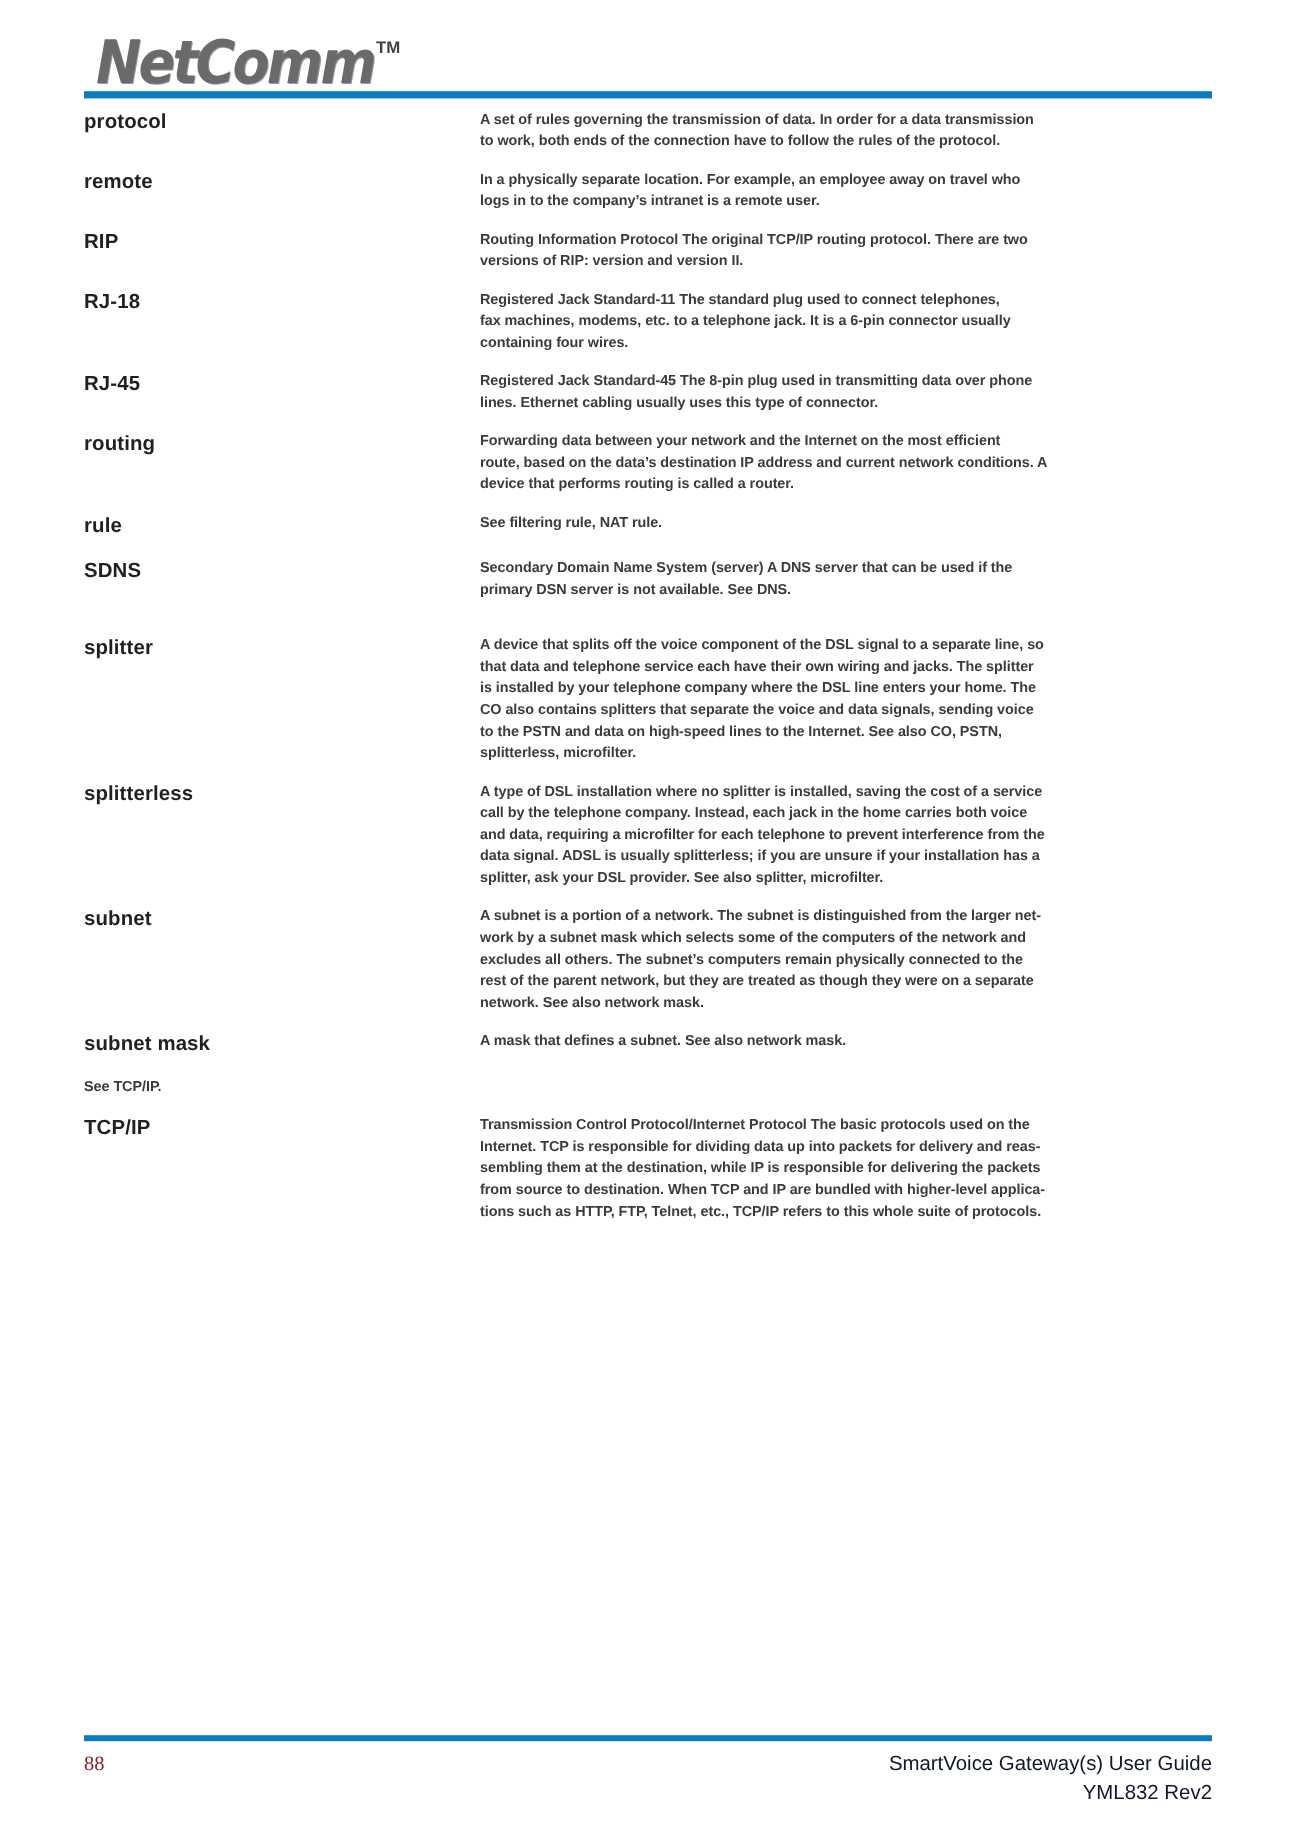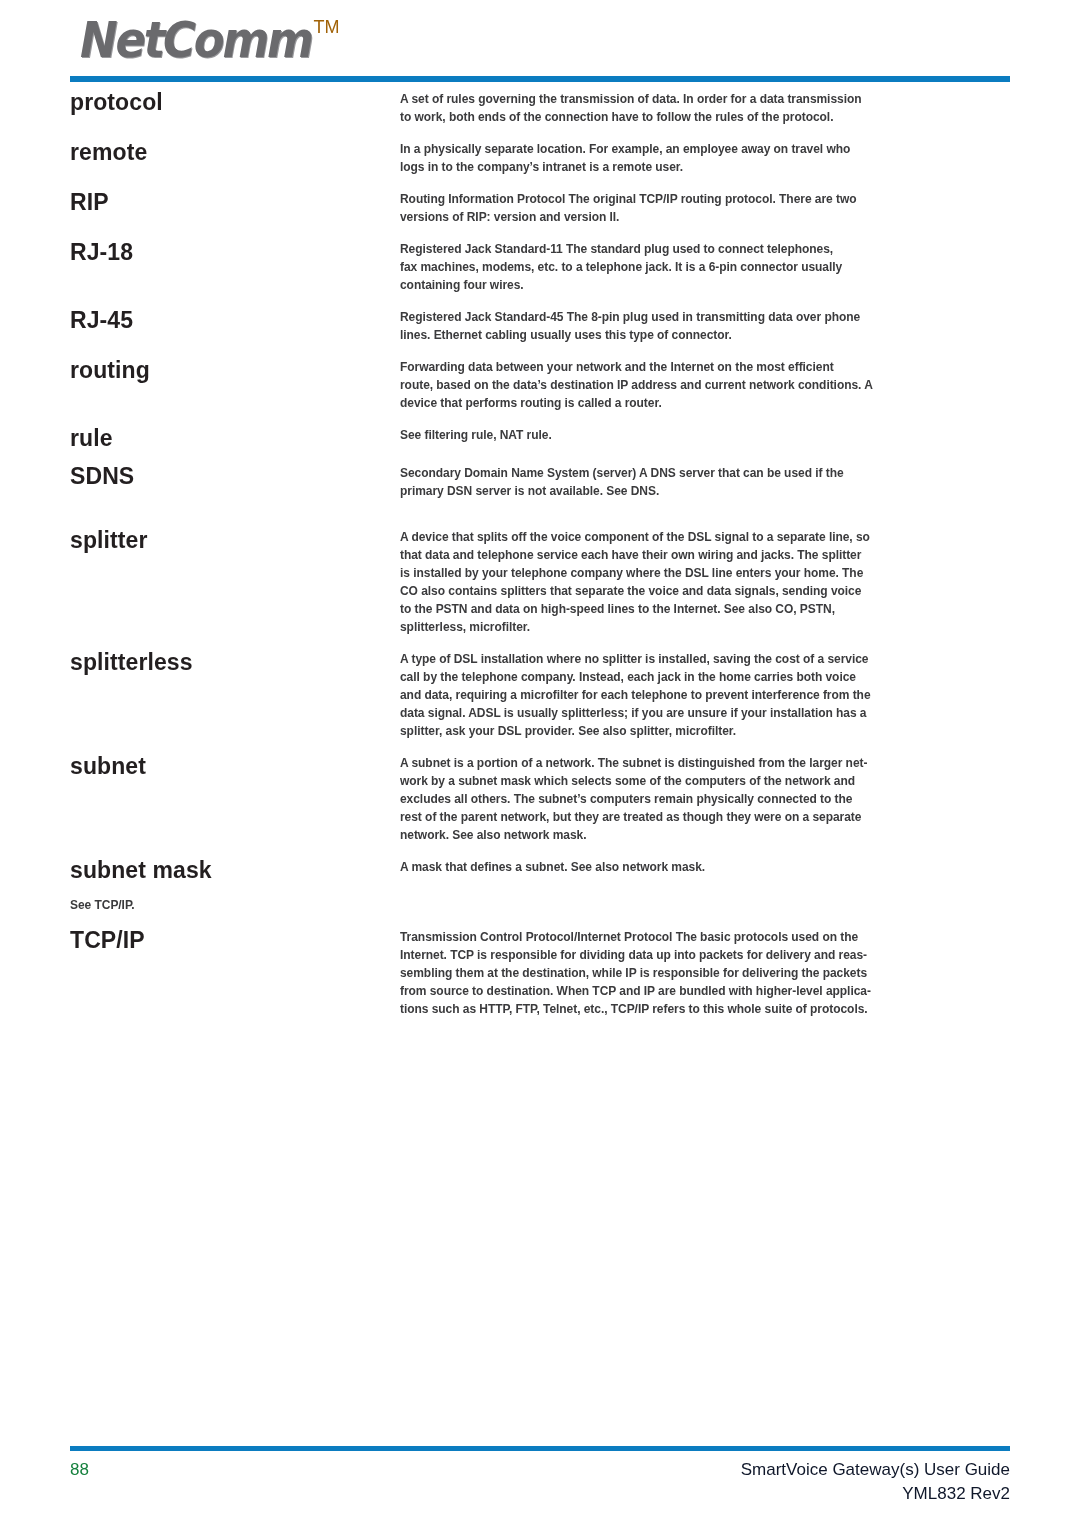--- a/index.html
+++ b/index.html
@@ -21,21 +21,21 @@
     position: absolute;
     left: 0; top: 0;
     width: 1080px;
     height: 1532px;
   }
 
   
   .header {
     position: absolute;
     left: 70px;
-    top: 14px;
+    top: 26px;
     width: 940px;
     height: 66px;
   }
   .logo {
     position: absolute;
     left: 10px;
     top: 0px;
     display: flex;
     align-items: flex-start;
   }
@@ -47,24 +47,24 @@
     line-height: 52px;
     letter-spacing: -2.5px;
     color: #6a6a6d;
     transform: scaleX(0.90);
     transform-origin: left top;
     text-shadow: 1px 1px 0 #9a9a9d;
     white-space: nowrap;
   }
   .logo-tm {
     font-family: "Liberation Sans", sans-serif;
-    font-weight: 400;
-    font-size: 18px;
+    font-weight: 700;
+    font-size: 14px;
     line-height: 14px;
-    color: #a16207;
+    color: #404040;
     margin-left: -24px;
     margin-top: 6px;
   }
 
   .rule-top {
     position: absolute;
     left: 70px;
     top: 76px;
     width: 940px;
     height: 6px;
@@ -81,21 +81,21 @@
   .entry {
     display: flex;
     align-items: flex-start;
     margin-bottom: 14px;
   }
   .entry .term {
     width: 330px;
     flex: 0 0 330px;
     font-family: "Liberation Sans", sans-serif;
     font-weight: 700;
-    font-size: 23px;
+    font-size: 17px;
     line-height: 24.2px;
     color: #231f20;
     letter-spacing: 0.1px;
   }
   .entry .def {
     flex: 1 1 auto;
     font-family: "Liberation Sans", sans-serif;
     font-weight: 700;
     font-size: 12px;
     line-height: 18px;
@@ -116,24 +116,24 @@
   .footer {
     position: absolute;
     left: 70px;
     top: 1458px;
     width: 940px;
     display: flex;
     justify-content: space-between;
     align-items: flex-start;
   }
   .footer .page-num {
-    font-family: Liberation Sans, sans-serif;
+    font-family: Liberation Serif, serif;
     font-size: 17px;
     line-height: 24px;
-    color: #15803d;
+    color: #7f1d1d;
   }
   .footer .doc-info {
     text-align: right;
     font-family: "Liberation Sans", sans-serif;
     font-size: 17px;
     line-height: 24px;
     color: #0f172a;
   }
   .footer .doc-info div { display: block; }
 </style>

